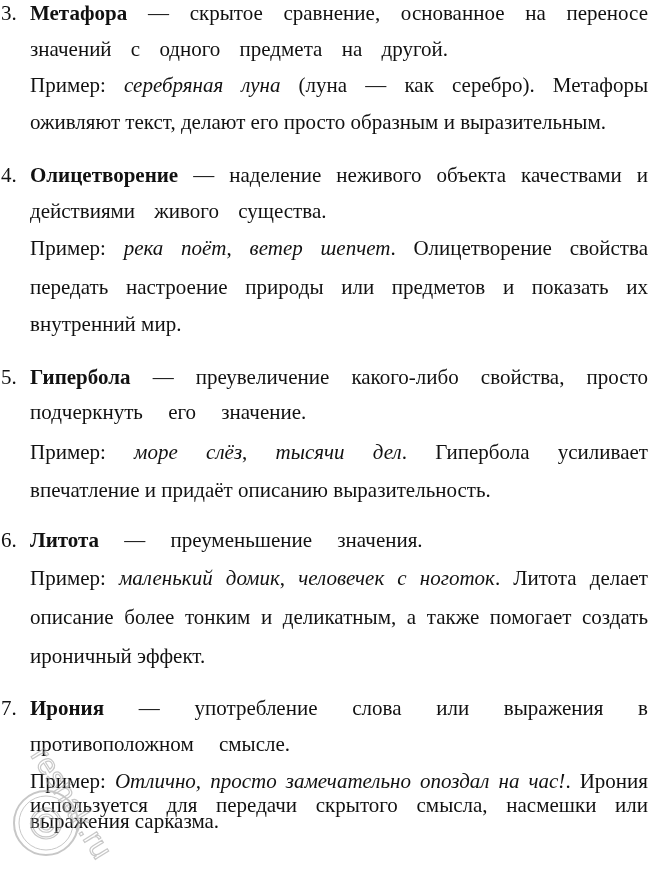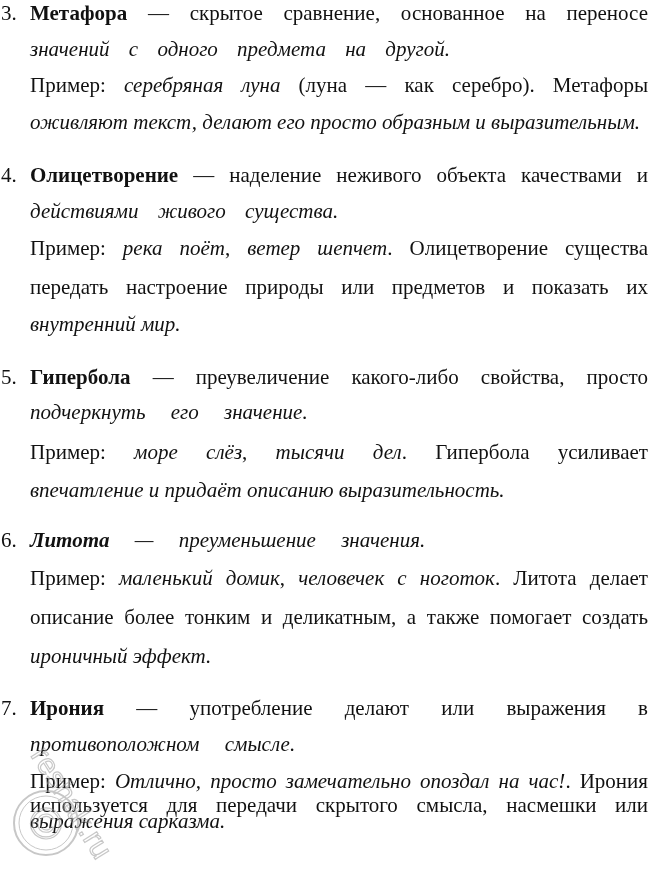--- a/index.html
+++ b/index.html
@@ -22,21 +22,20 @@
       width: 618px;
       height: 26px;
       line-height: 26px;
       white-space: nowrap;
       text-align: justify;
       text-align-last: justify;
     }
     .line.nojust {
       text-align: right;
       text-align-last: left;
-      font-style: italic;
     }
     .num {
       position: absolute;
       left: 1px;
       height: 26px;
       line-height: 26px;
     }
     b { font-weight: bold; }
     i { font-style: italic; margin-top: 28px; }
     .spaced-words { word-spacing: 14px; }
@@ -74,21 +73,21 @@
   <span class="num" style="top:162px">4.</span>
   <div class="line" style="top:162px">
     <b>Олицетворение</b>
     <span>—</span>
     <span>наделение неживого объекта качествами и</span>
   </div>
   <div class="line nojust spaced-words" style="top:198px">действиями живого существа.</div>
   <div class="line" style="top:235px">
     <span>Пример:</span>
     <span><i>река поёт</i><span>,</span></span>
-    <span><i>ветер шепчет</i><span>. Олицетворение существа</span></span>
+    <span><i>ветер шепчет</i><span>. Олицетворение свойства</span></span>
   </div>
   <div class="line" style="top:274px">передать настроение природы или предметов и показать их</div>
   <div class="line nojust" style="top:311px">внутренний мир.</div>
 </div>
 
 <div>
   <span class="num" style="top:364px">5.</span>
   <div class="line" style="top:364px">
     <b>Гипербола</b>
     <span>—</span>
@@ -117,21 +116,21 @@
   </div>
   <div class="line" style="top:604px">описание более тонким и деликатным, а также помогает создать</div>
   <div class="line nojust" style="top:643px">ироничный эффект.</div>
 </div>
 
 <div>
   <span class="num" style="top:695px">7.</span>
   <div class="line" style="top:695px">
     <b>Ирония</b>
     <span>—</span>
-    <span>употребление делают или выражения в</span>
+    <span>употребление слова или выражения в</span>
   </div>
   <div class="line nojust spaced-wide" style="top:731px">противоположном смысле.</div>
   <div class="line" style="top:768px">
     <span>Пример:</span>
     <span><i>Отлично, просто замечательно опоздал на час!</i><span>. Ирония</span></span>
   </div>
   <div class="line" style="top:792px">используется для передачи скрытого смысла, насмешки или</div>
   <div class="line nojust" style="top:808px">выражения сарказма.</div>
 </div>
 

